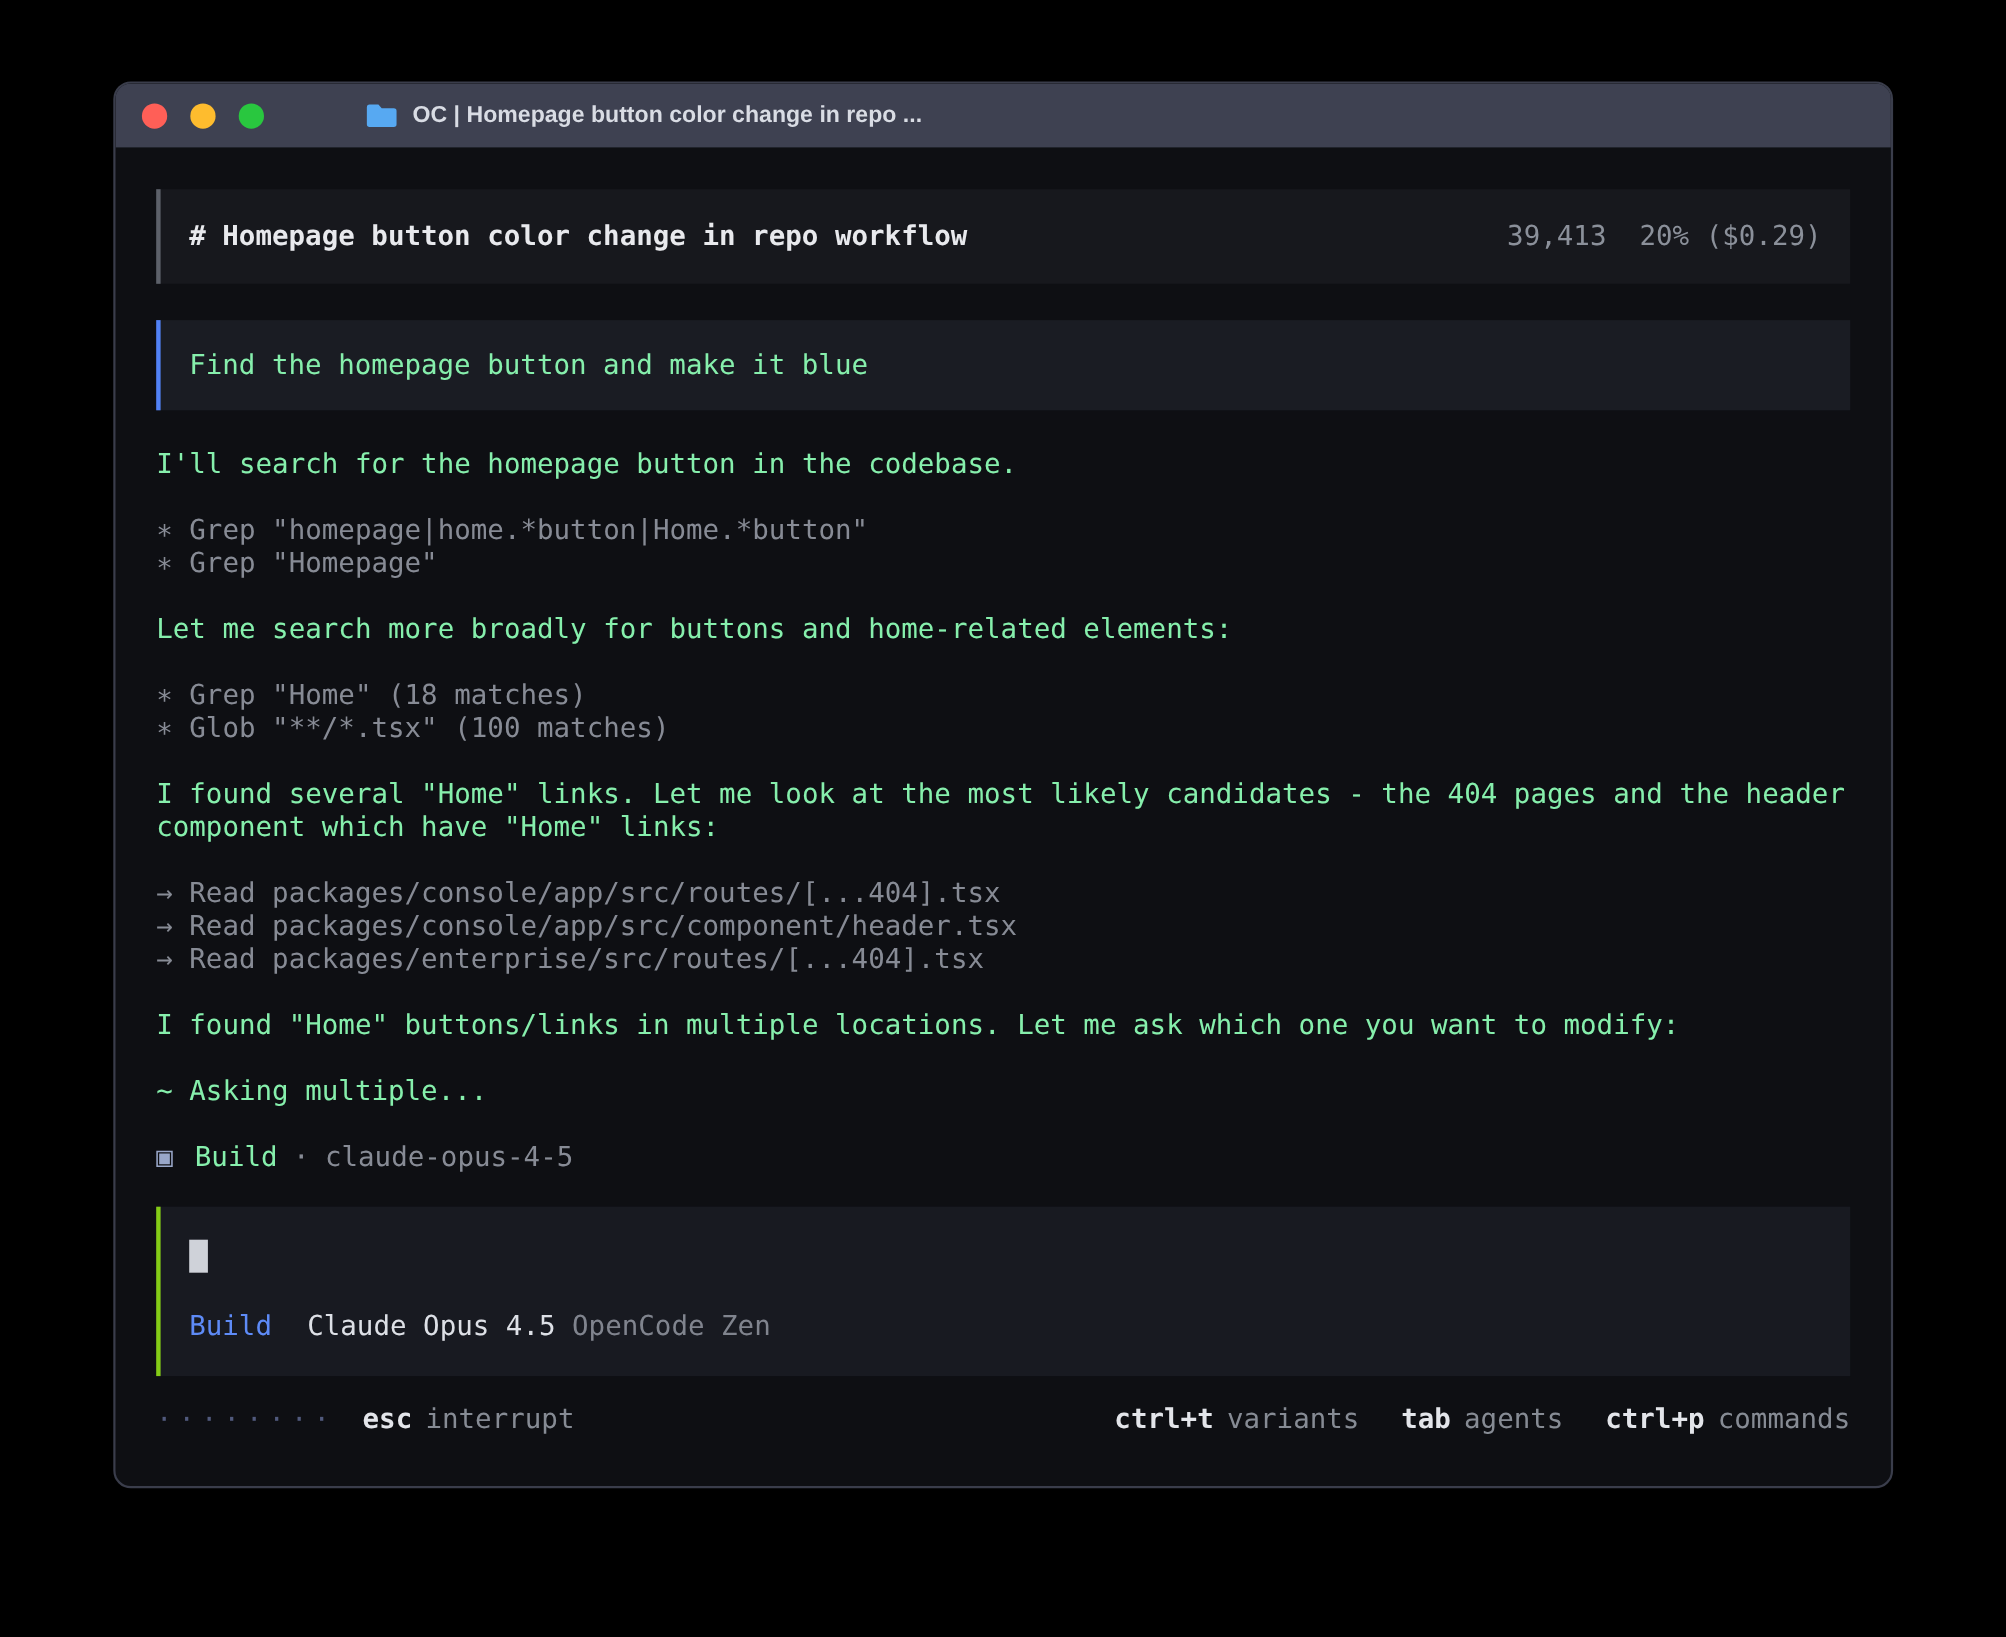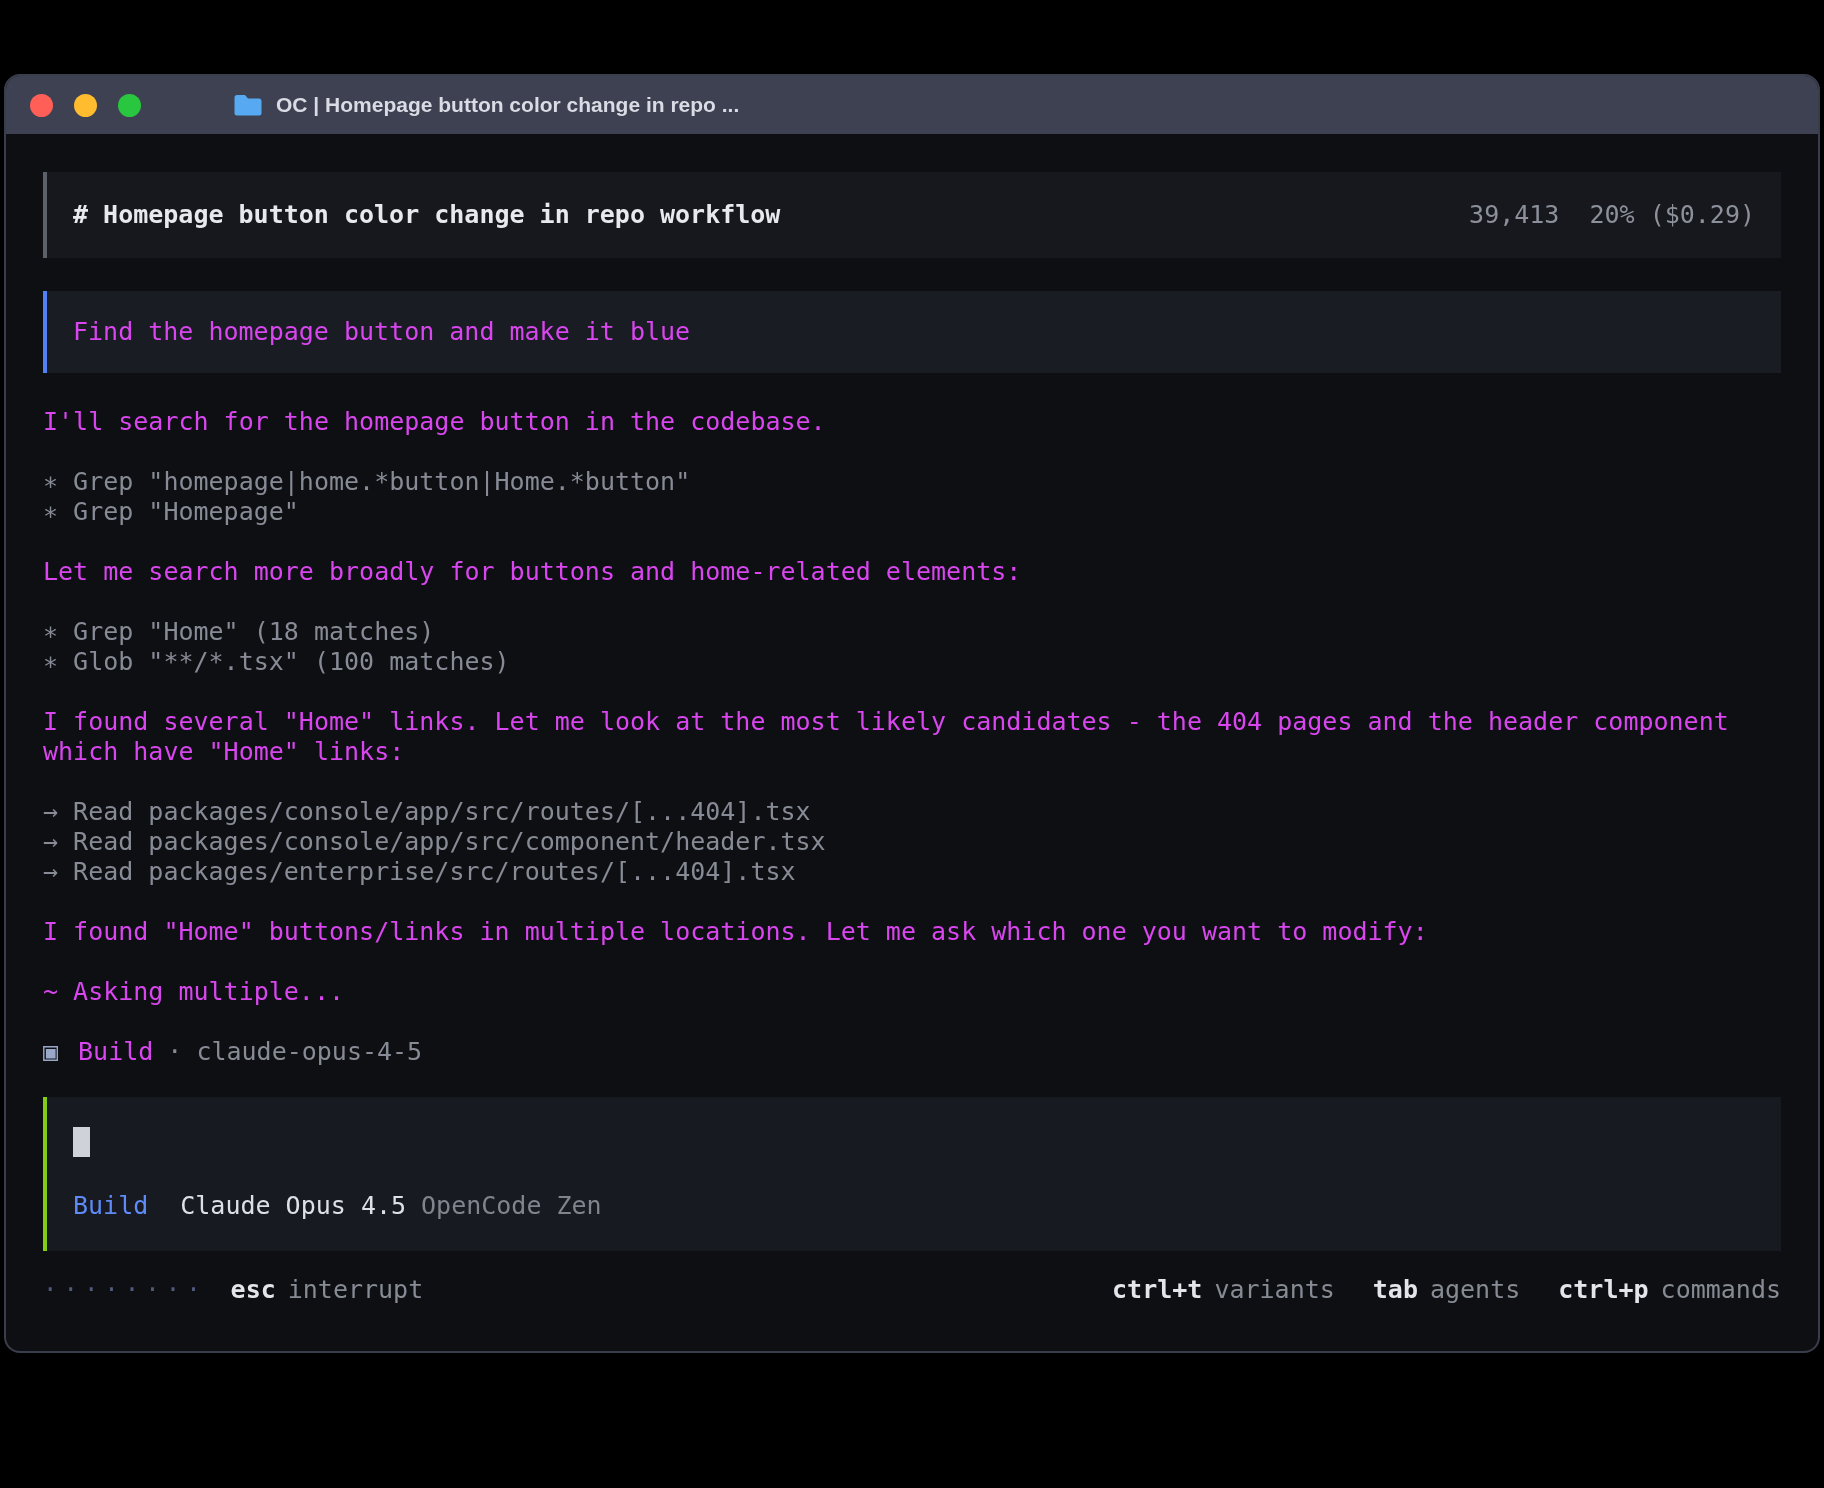--- a/index.html
+++ b/index.html
@@ -1,19 +1,19 @@
 <!DOCTYPE html>
 <html><head>
 <meta charset="utf-8">
 <style>
   * { box-sizing: border-box; margin: 0; padding: 0; }
   html, body { width: 1824px; height: 1488px; background: #000000; overflow: hidden; }
 
   .window {
-    width: 1816px;
+    width: 1618px;
     margin: 74px auto 0;
     background: #0e0f13;
     border: 2px solid #3a3d4b;
     border-radius: 16px;
     overflow: hidden;
   }
 
   
   .titlebar {
     height: 58px;
@@ -62,21 +62,21 @@
     margin-top: 33px;
     background: #1a1c23;
     border-left: 4px solid #5181f5;
     padding: 26px;
   }
 
   .transcript { margin-top: 34px; }
   .para { margin-bottom: 30px; }
   .tline { white-space: pre-wrap; }
   .dim { color: #878b95; }
-  .bright { color: #d946ef; }
+  .bright { color: #86efac; }
 
   .agent-line { margin-bottom: 30px; }
   .agent-icon { color: #99a7c9; margin-right: 20px; }
   .agent-sep { color: #878b95; margin: 0 14px; }
   .agent-model { color: #878b95; }
 
   .input-block {
     margin-top: 5px;
     background: #181a21;
     border-left: 4px solid #84cc16;

